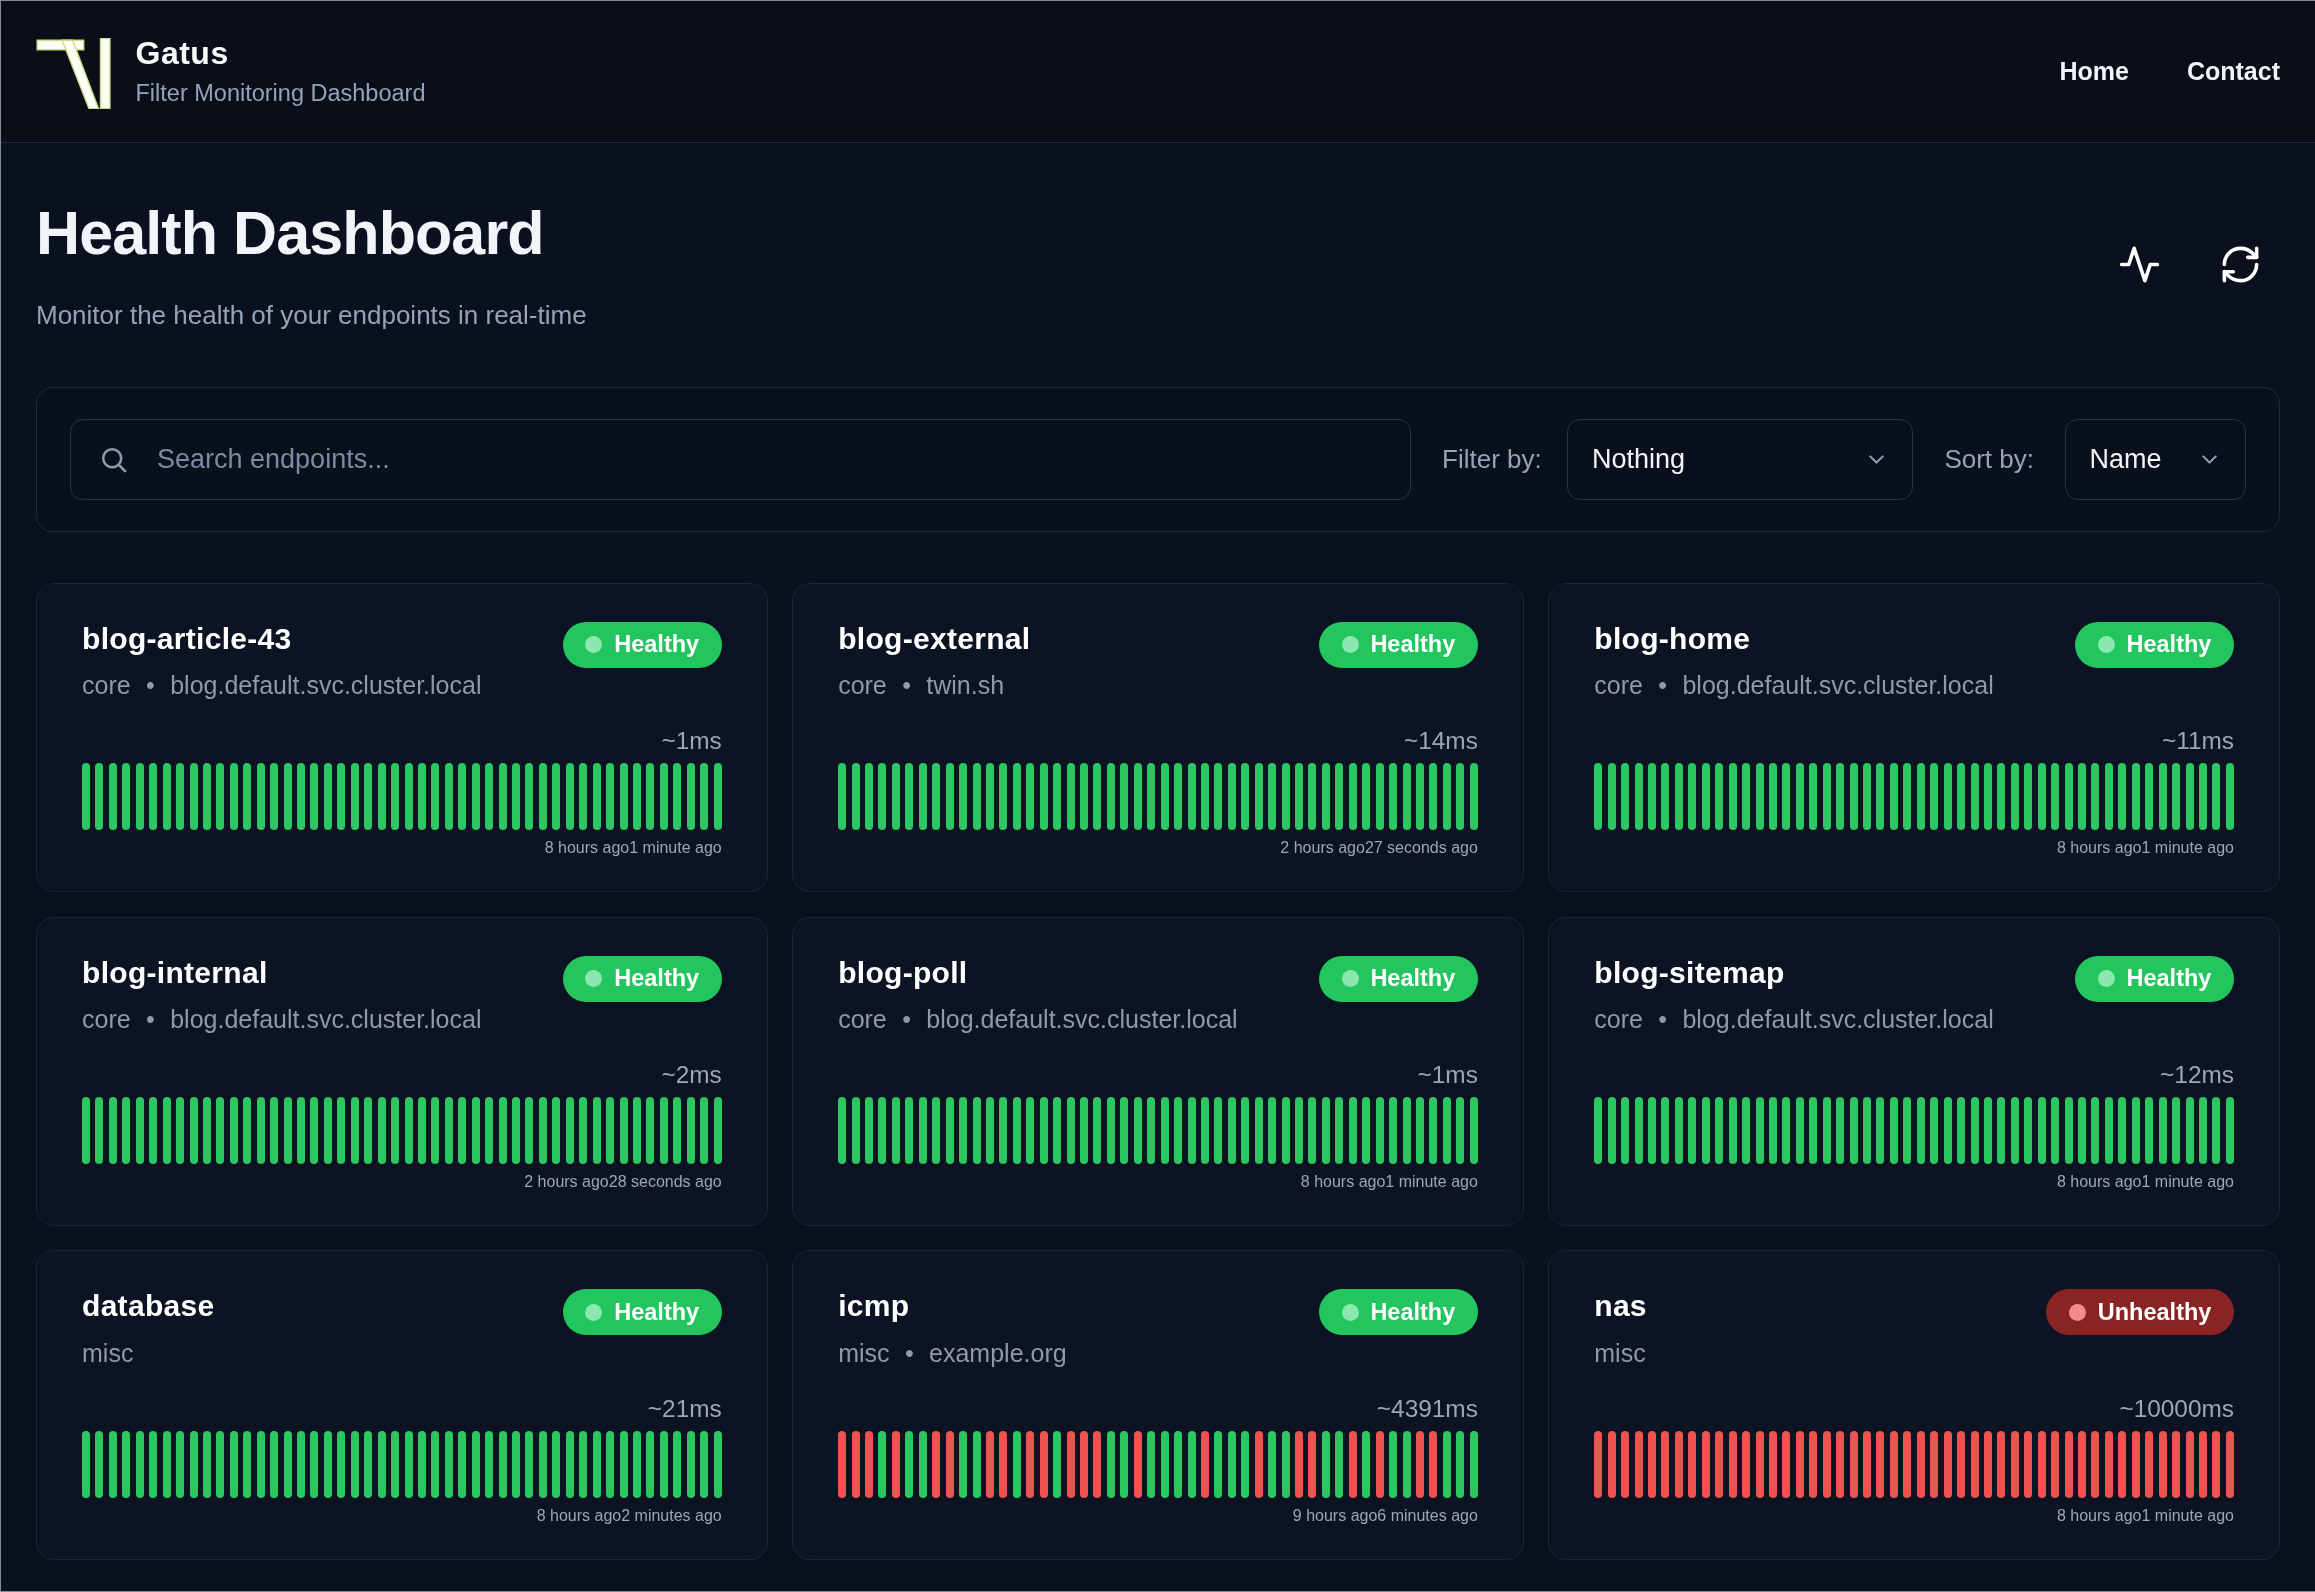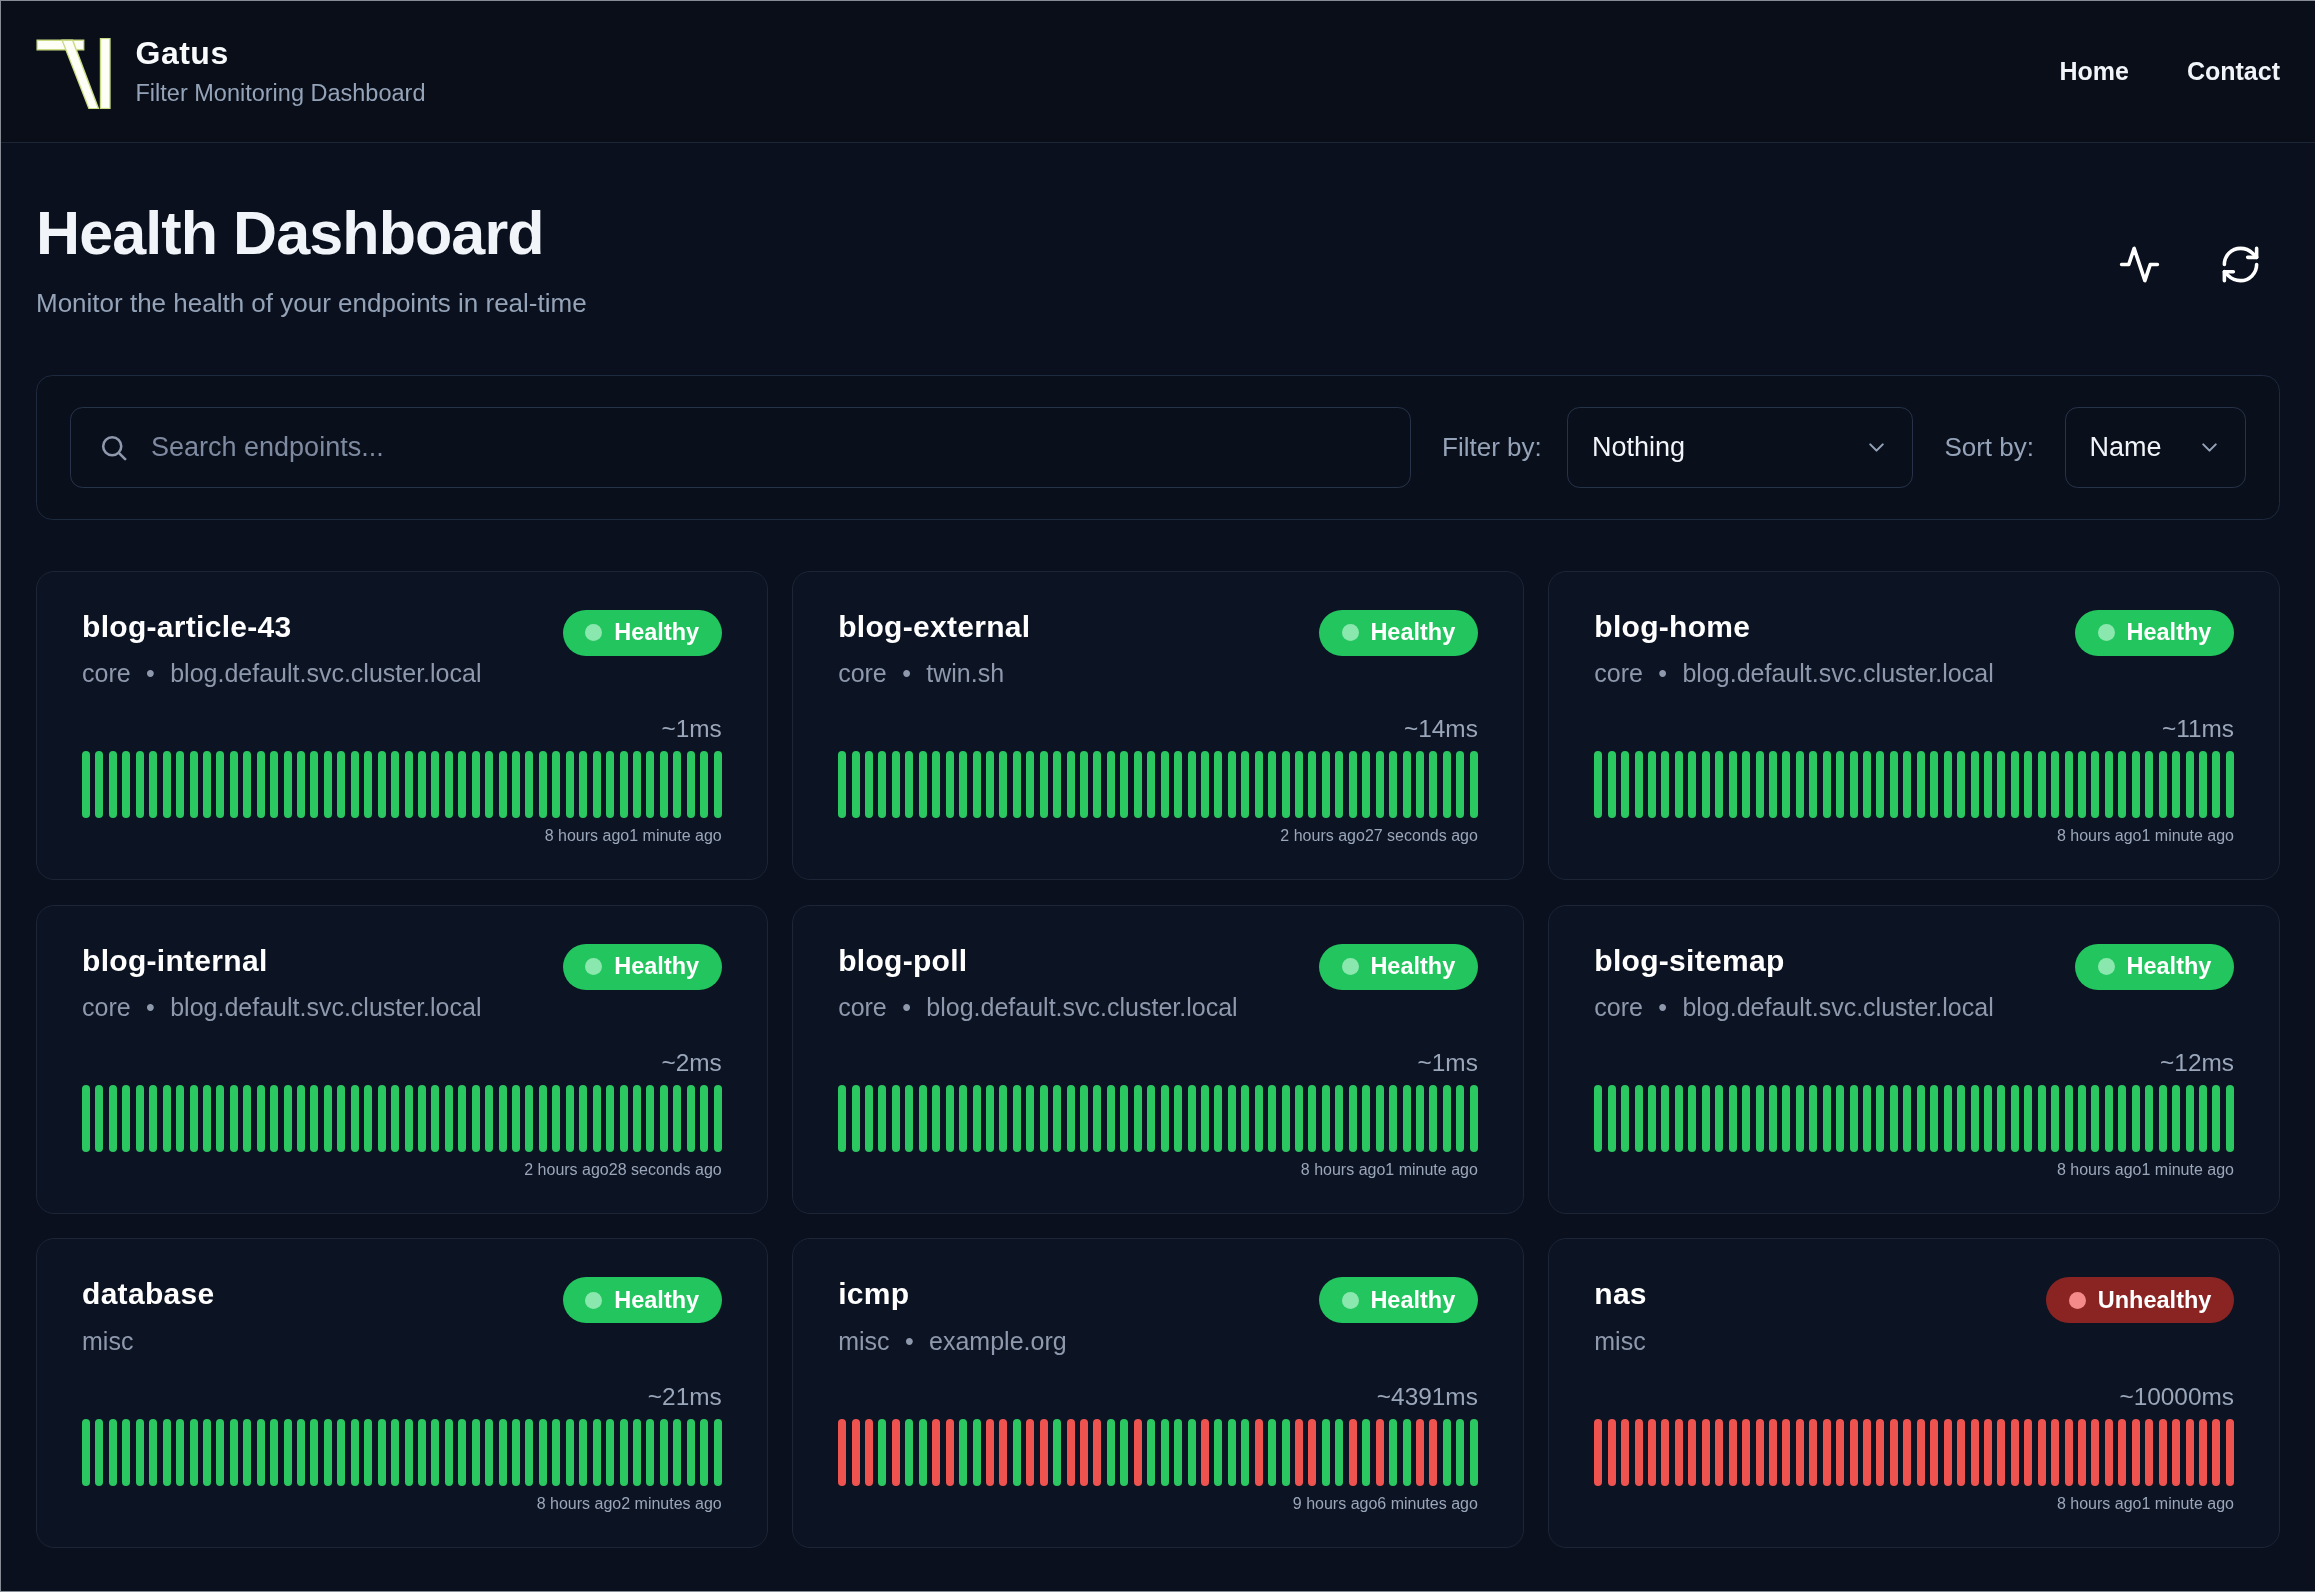--- a/index.html
+++ b/index.html
@@ -30,38 +30,38 @@
   .brand-block { margin-left: 23.5px; }
   .brand-name { font-size: 32px; font-weight: 700; letter-spacing: 0.5px; color: #f8fafc; }
   .brand-sub { font-size: 23.5px; color: #94a3b8; margin-top: 8.1px; }
   .topnav { margin-left: auto; display: flex; gap: 58px; align-items: center; }
   .topnav a { color: #f1f5f9; text-decoration: none; font-size: 25px; font-weight: 600; }
 
   
   main { padding: 42px 36px 0; }
   .page-head { display: flex; justify-content: space-between; align-items: flex-start; }
   .page-title { font-size: 61px; font-weight: 800; letter-spacing: -0.9px; margin: 12.7px 0 0; }
-  .page-sub { font-size: 26px; color: #94a3b8; margin-top: 20px; }
+  .page-sub { font-size: 26px; color: #94a3b8; margin-top: 32px; }
   .head-actions { display: flex; gap: 58px; margin: 58px 18px 0 0; }
   .icon-btn { background: none; border: none; padding: 0; cursor: pointer; }
   .icon-btn svg { width: 43px; height: 43px; stroke: #ffffff; fill: none; stroke-width: 2; stroke-linecap: round; stroke-linejoin: round; display: block; }
 
   
   .toolbar {
     margin-top: 56px;
     background: #0a0f1c;
     border: 0.9px solid #1e2a3f;
     border-radius: 16.3px;
     padding: 31px 33px;
     display: flex; align-items: center; gap: 31px;
   }
   .search {
     flex: 1; height: 81px;
     border: 0.9px solid #273349; border-radius: 12.7px;
-    display: flex; align-items: center; gap: 20px;
+    display: flex; align-items: center; gap: 26px;
     padding: 0 27px; background: #0a0f1c;
   }
   .search svg { width: 31px; height: 31px; stroke: #8e99ad; fill: none; stroke-width: 2; stroke-linecap: round; flex: 0 0 auto; }
   .search input {
     flex: 1; background: transparent; border: none; outline: none;
     color: #e2e8f0; font-size: 27px; font-family: "Liberation Sans", sans-serif;
   }
   .search input::placeholder { color: #7e8aa0; }
   .ctrl-label { font-size: 26px; color: #94a3b8; white-space: nowrap; }
   .select {

